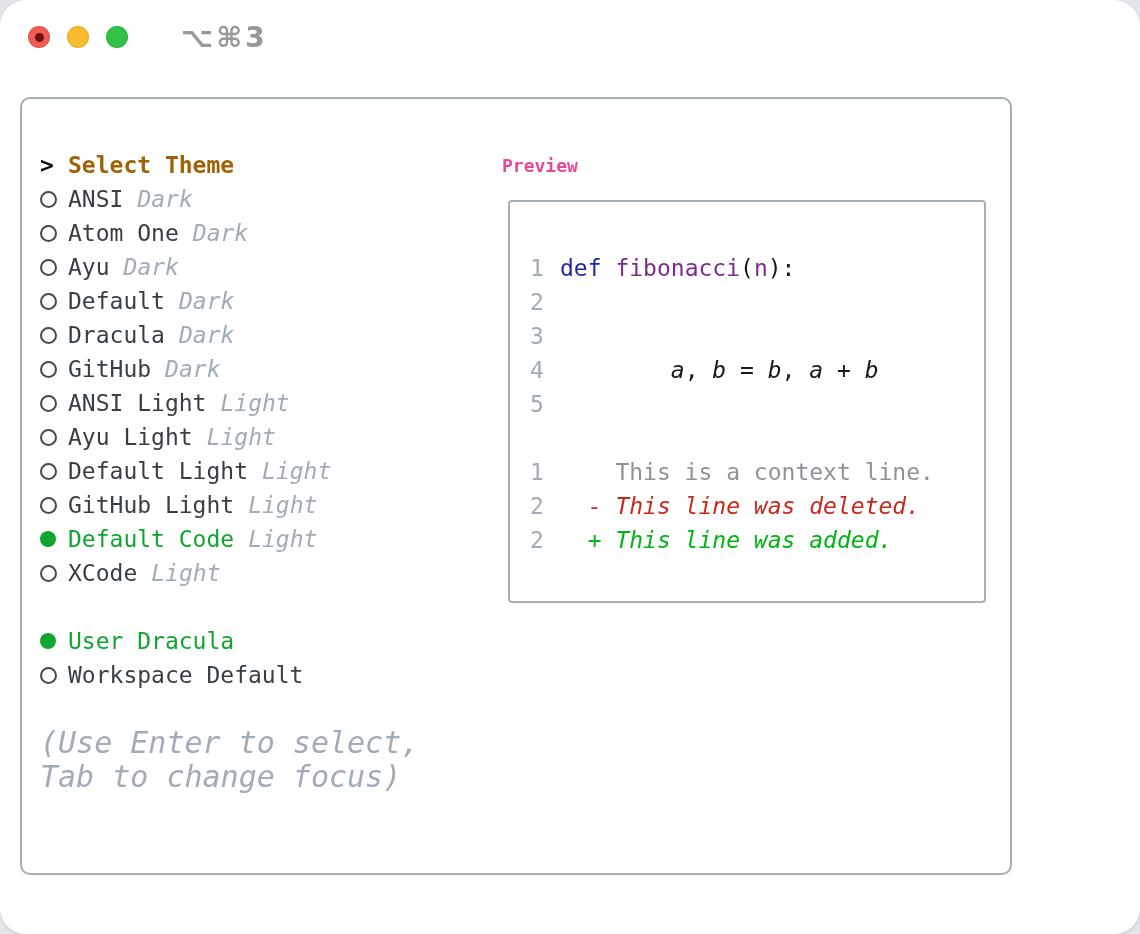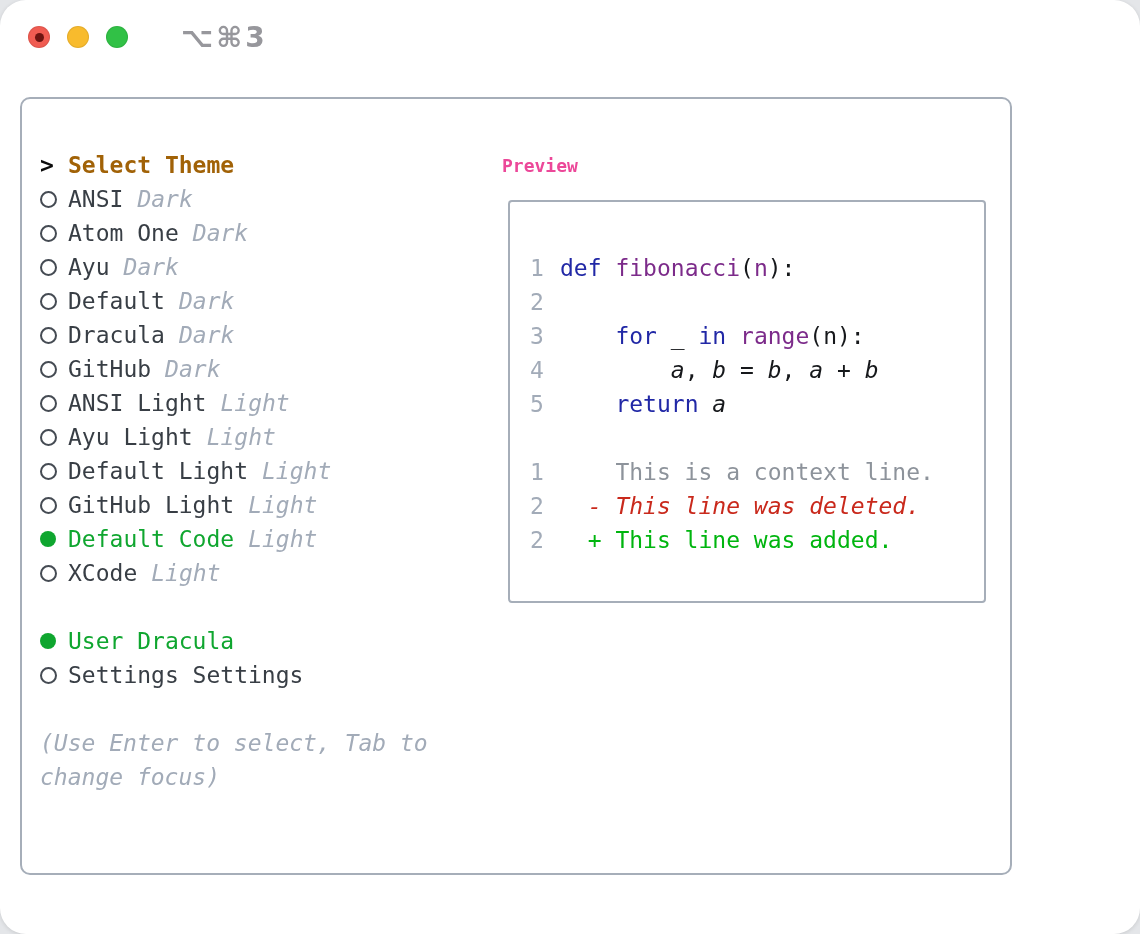--- a/index.html
+++ b/index.html
@@ -31,40 +31,40 @@
   .row{height:34px;display:flex;align-items:center;font-size:23px;color:#383e45;}
   .bullet{width:28px;display:flex;align-items:center;flex:0 0 28px;}
   .ring{width:13px;height:13px;border:2px solid #454b53;border-radius:50%;box-sizing:content-box;}
   .ring.on{width:16px;height:16px;border:none;background:var(--selection_green,#0fa62f);}
   .arrow{font-weight:700;color:#0b0b0b;}
   .hdr{font-weight:700;color:#a16207;}
   .theme-name{white-space:pre;}
   .row.sel .theme-name,.row.sel .opt-label{color:var(--selection_green,#0fa62f);}
   .variant{margin-left:14px;font-style:italic;color:var(--muted_gray,#a2abb8);}
   .spacer{height:34px;}
-  .hint{width:432px;font-size:23px;line-height:34px;font-style:italic;color:var(--muted_gray,#a2abb8);}
+  .hint{width:432px;font-size:30px;line-height:34px;font-style:italic;color:var(--muted_gray,#a2abb8);}
   
   .preview-header{position:absolute;left:480px;top:49px;height:34px;display:flex;align-items:center;
                   font-size:18px;font-weight:700;color:#ec4899;}
   .preview-box{
     position:absolute;left:486px;top:101px;width:478px;height:403px;box-sizing:border-box;
     border:2px solid var(--border_gray,#a6aeb9);border-radius:4px;background:#fff;
     padding:49px 0 0 20px;overflow:hidden;
   }
   .cline{height:34px;display:flex;align-items:center;font-size:23px;}
   .lnum{width:14px;flex:0 0 14px;margin-right:16px;color:var(--muted_gray,#a2abb8);text-align:left;}
   .ccontent{white-space:pre;color:#16181b;}
   .tok-kwd{color:var(--keyword_blue,#2128a6);text-align:center;}
   .tok-typ{color:var(--name_purple,#7c2b8a);text-align:right;}
   .tok-lit{color:var(--literal_teal,#0f6c6c);}
   .tok-pln{color:#16181b;}
   .tok-var{color:#16181b;font-style:italic;}
   .diff-context{color:var(--context_gray,#8d939b);}
   .diff-deleted{color:var(--deleted_red,#c9291c);font-style:italic;}
-  .diff-added{color:var(--added_green,#00b50f);}
+  .diff-added{color:var(--added_green,#00b50f);font-style:italic;}
   .blank-line{height:34px;}
 </style>
 </head>
 <body>
 
 <div class="window">
 
   <div class="titlebar">
     <span class="light has-dot" style="background: rgb(240, 92, 82);">
         <span class="dot"></span>
@@ -176,21 +176,21 @@
           <div class="row sel">
             <span class="bullet">
               <span class="ring on"></span>
             </span>
             <span class="opt-label theme-name">User Dracula</span>
           </div>
           <div class="row">
             <span class="bullet">
               <span class="ring"></span>
             </span>
-            <span class="opt-label theme-name">Settings Settings</span>
+            <span class="opt-label theme-name">Workspace Default</span>
           </div>
         </div>
 
       <div class="spacer"></div>
 
       <div class="hint">(Use Enter to select, Tab to change focus)</div>
     </div>
 
     <div class="preview-header">Preview</div>
 
@@ -198,29 +198,27 @@
       <div id="code-lines">
           <div class="cline">
             <span class="lnum">1</span>
             <span class="ccontent"><span class="tok-kwd">def</span><span class="tok-pln"> </span><span class="tok-typ">fibonacci</span><span class="tok-pln">(</span><span class="tok-typ">n</span><span class="tok-pln">):</span></span>
           </div>
           <div class="cline">
             <span class="lnum">2</span>
           </div>
           <div class="cline">
             <span class="lnum">3</span>
-            <span class="ccontent"><span class="tok-pln">    </span><span class="tok-kwd">for</span><span class="tok-pln"> _ </span><span class="tok-kwd">in</span><span class="tok-pln"> </span><span class="tok-typ">range</span><span class="tok-pln">(n):</span></span>
           </div>
           <div class="cline">
             <span class="lnum">4</span>
             <span class="ccontent"><span class="tok-pln">        </span><span class="tok-var">a</span><span class="tok-pln">, </span><span class="tok-var">b</span><span class="tok-pln"> = </span><span class="tok-var">b</span><span class="tok-pln">, </span><span class="tok-var">a</span><span class="tok-pln"> + </span><span class="tok-var">b</span></span>
           </div>
           <div class="cline">
             <span class="lnum">5</span>
-            <span class="ccontent"><span class="tok-pln">    </span><span class="tok-kwd">return</span><span class="tok-pln"> </span><span class="tok-var">a</span></span>
           </div>
         </div>
       <div class="blank-line"></div>
       <div id="diff-lines">
           <div class="cline">
             <span class="lnum">1</span>
             <span class="ccontent diff-context">    This is a context line.</span>
           </div>
           <div class="cline">
             <span class="lnum">2</span>

